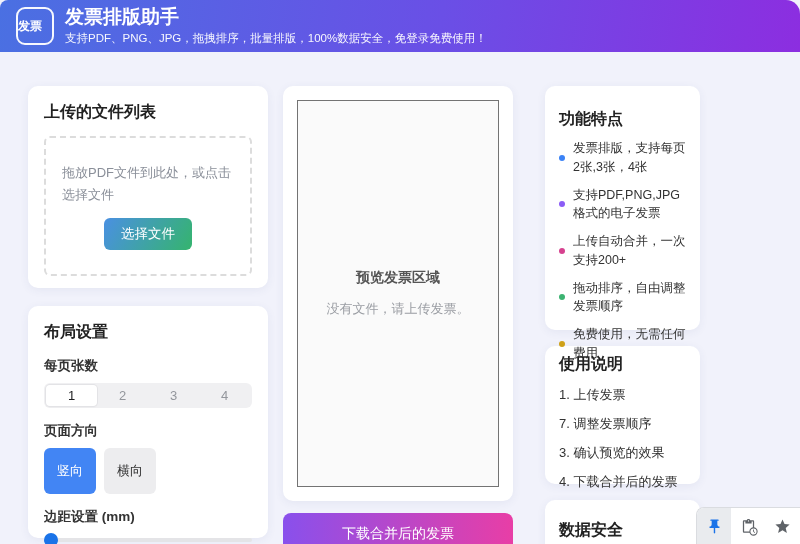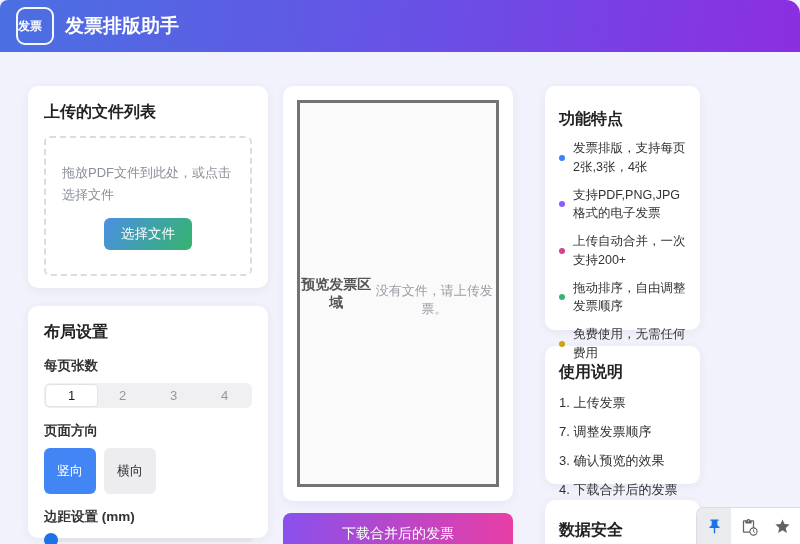--- a/index.html
+++ b/index.html
@@ -119,22 +119,22 @@
     transform: translate(0, -50%);
     background: #1a73e8; border-radius: 50%;
   }
   .slider-value { font-size: 13px; color: #55585e; margin-top: 11px; }
 
   
   .card-preview { height: 415px; padding: 14px; }
   .preview-inner {
     height: 100%;
     background: #fafafa;
-    border: 3px solid #737373;
-    display: flex; flex-direction: row;
+    border: 1px solid #737373;
+    display: flex; flex-direction: column;
     align-items: center; justify-content: center;
     text-align: center;
   }
   .preview-title { font-size: 14px; font-weight: bold; color: #555; }
   .preview-empty { font-size: 13px; color: #9a9da3; margin-top: 13px; }
   .download-btn {
     margin-top: 12px;
     width: 100%;
     height: 42px;
     border: none;
@@ -143,21 +143,21 @@
     color: #fff; font-size: 14px;
     cursor: pointer;
     font-family: inherit;
   }
 
   
   .card-features { height: 244px; padding: 23px 14px; }
   .feature-item { display: flex; align-items: center; margin-top: 9px; }
   .feature-dot { width: 6px; height: 6px; border-radius: 50%; flex: none; margin-right: 8px; }
   .feature-text { font-size: 12.5px; color: #333; line-height: 1.5; }
-  .card-instructions { margin-top: 16px; height: 138px; padding: 16px 14px; }
+  .card-instructions { margin-top: 16px; height: 138px; padding: 8px 14px; }
   .step { font-size: 13px; color: #333; margin-top: 11px; }
   .card-security { margin-top: 16px; height: 110px; padding: 20px 14px; }
 
   
   .ext-toolbar {
     position: absolute; right: 0; bottom: 0;
     width: 104px; height: 37px;
     background: #fff;
     border: 1px solid #dadce0;
     border-right: none; border-bottom: none;
@@ -175,20 +175,21 @@
 </style>
 </head>
 <body>
 
 <div class="header">
   <div class="logo">
     <span>发票</span>
   </div>
   <div class="htext">
     <div class="title">发票排版助手</div>
+    <div class="subtitle">支持PDF、PNG、JPG，拖拽排序，批量排版，100%数据安全，免登录免费使用！</div>
   </div>
 </div>
 
 <div class="main">
 
   <div class="col-left">
     <div class="card card-upload">
       <div class="card-title">上传的文件列表</div>
       <div class="dropzone">
         <div class="drop-text">拖放PDF文件到此处，或点击选择文件</div>

